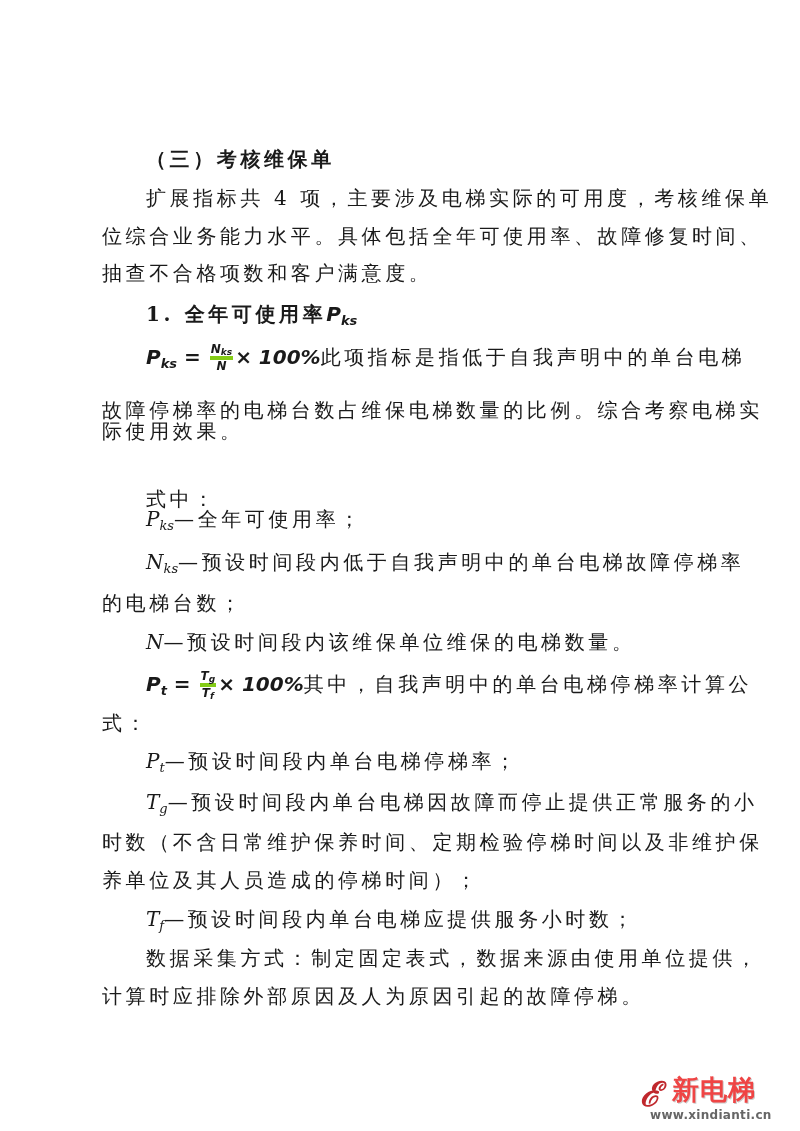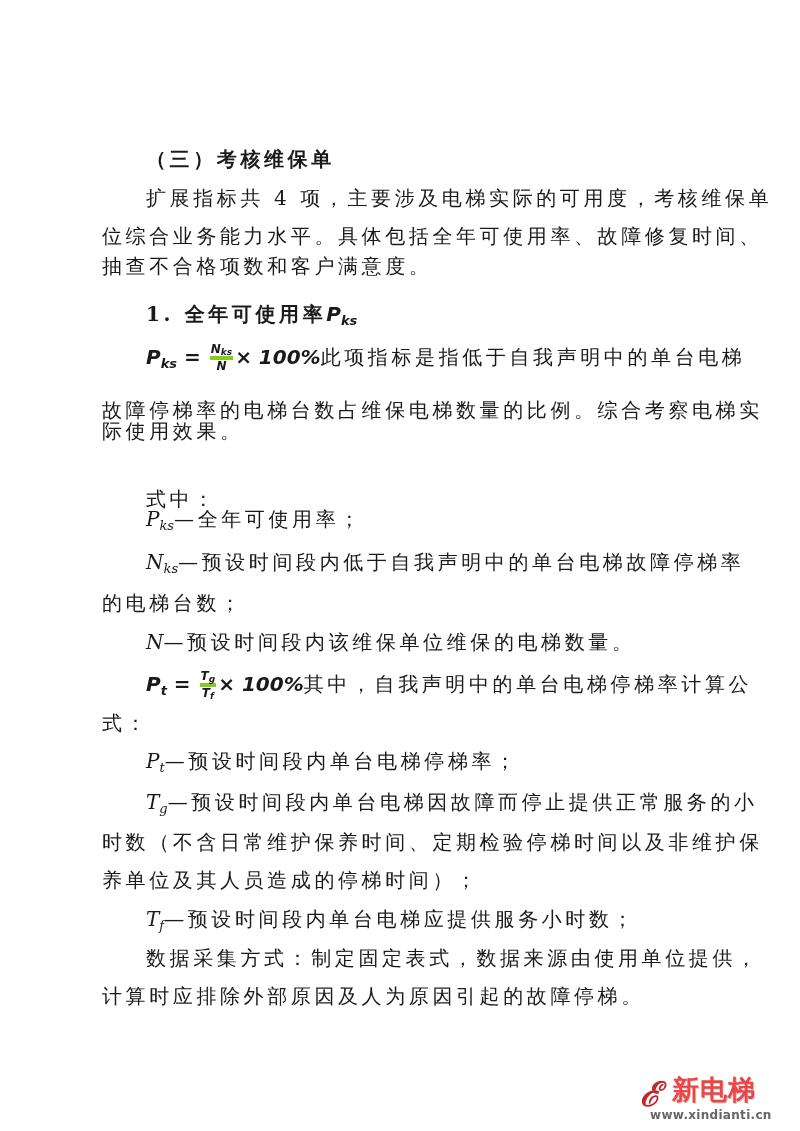--- a/index.html
+++ b/index.html
@@ -28,21 +28,21 @@
   </style>
 </head>
 <body>
 
 <div class="page">
 
   <div class="line indent heading" style="top:147px">（三）考核维保单</div>
 
   <div class="line indent" style="top:186px">扩展指标共 4 项，主要涉及电梯实际的可用度，考核维保单</div>
   <div class="line" style="top:224px">位综合业务能力水平。具体包括全年可使用率、故障修复时间、</div>
-  <div class="line" style="top:254px">抽查不合格项数和客户满意度。</div>
+  <div class="line" style="top:261px">抽查不合格项数和客户满意度。</div>
 
   <div class="line indent" style="top:302px">
     <span class="heading">1. 全年可使用率</span><span class="math">P</span><sub class="math">ks</sub>
   </div>
 
   <div class="line indent" style="top:343px">
     <span class="math">P</span><sub class="math">ks</sub><span class="math"> = </span><span class="frac math"><span class="num"><span>N</span><sub>ks</sub></span><span class="den">N</span></span><span class="math">× 100%</span><span>此项指标是指低于自我声明中的单台电梯</span>
   </div>
   <div class="line" style="top:398px">故障停梯率的电梯台数占维保电梯数量的比例。综合考察电梯实</div>
   <div class="line" style="top:419px">际使用效果。</div>

